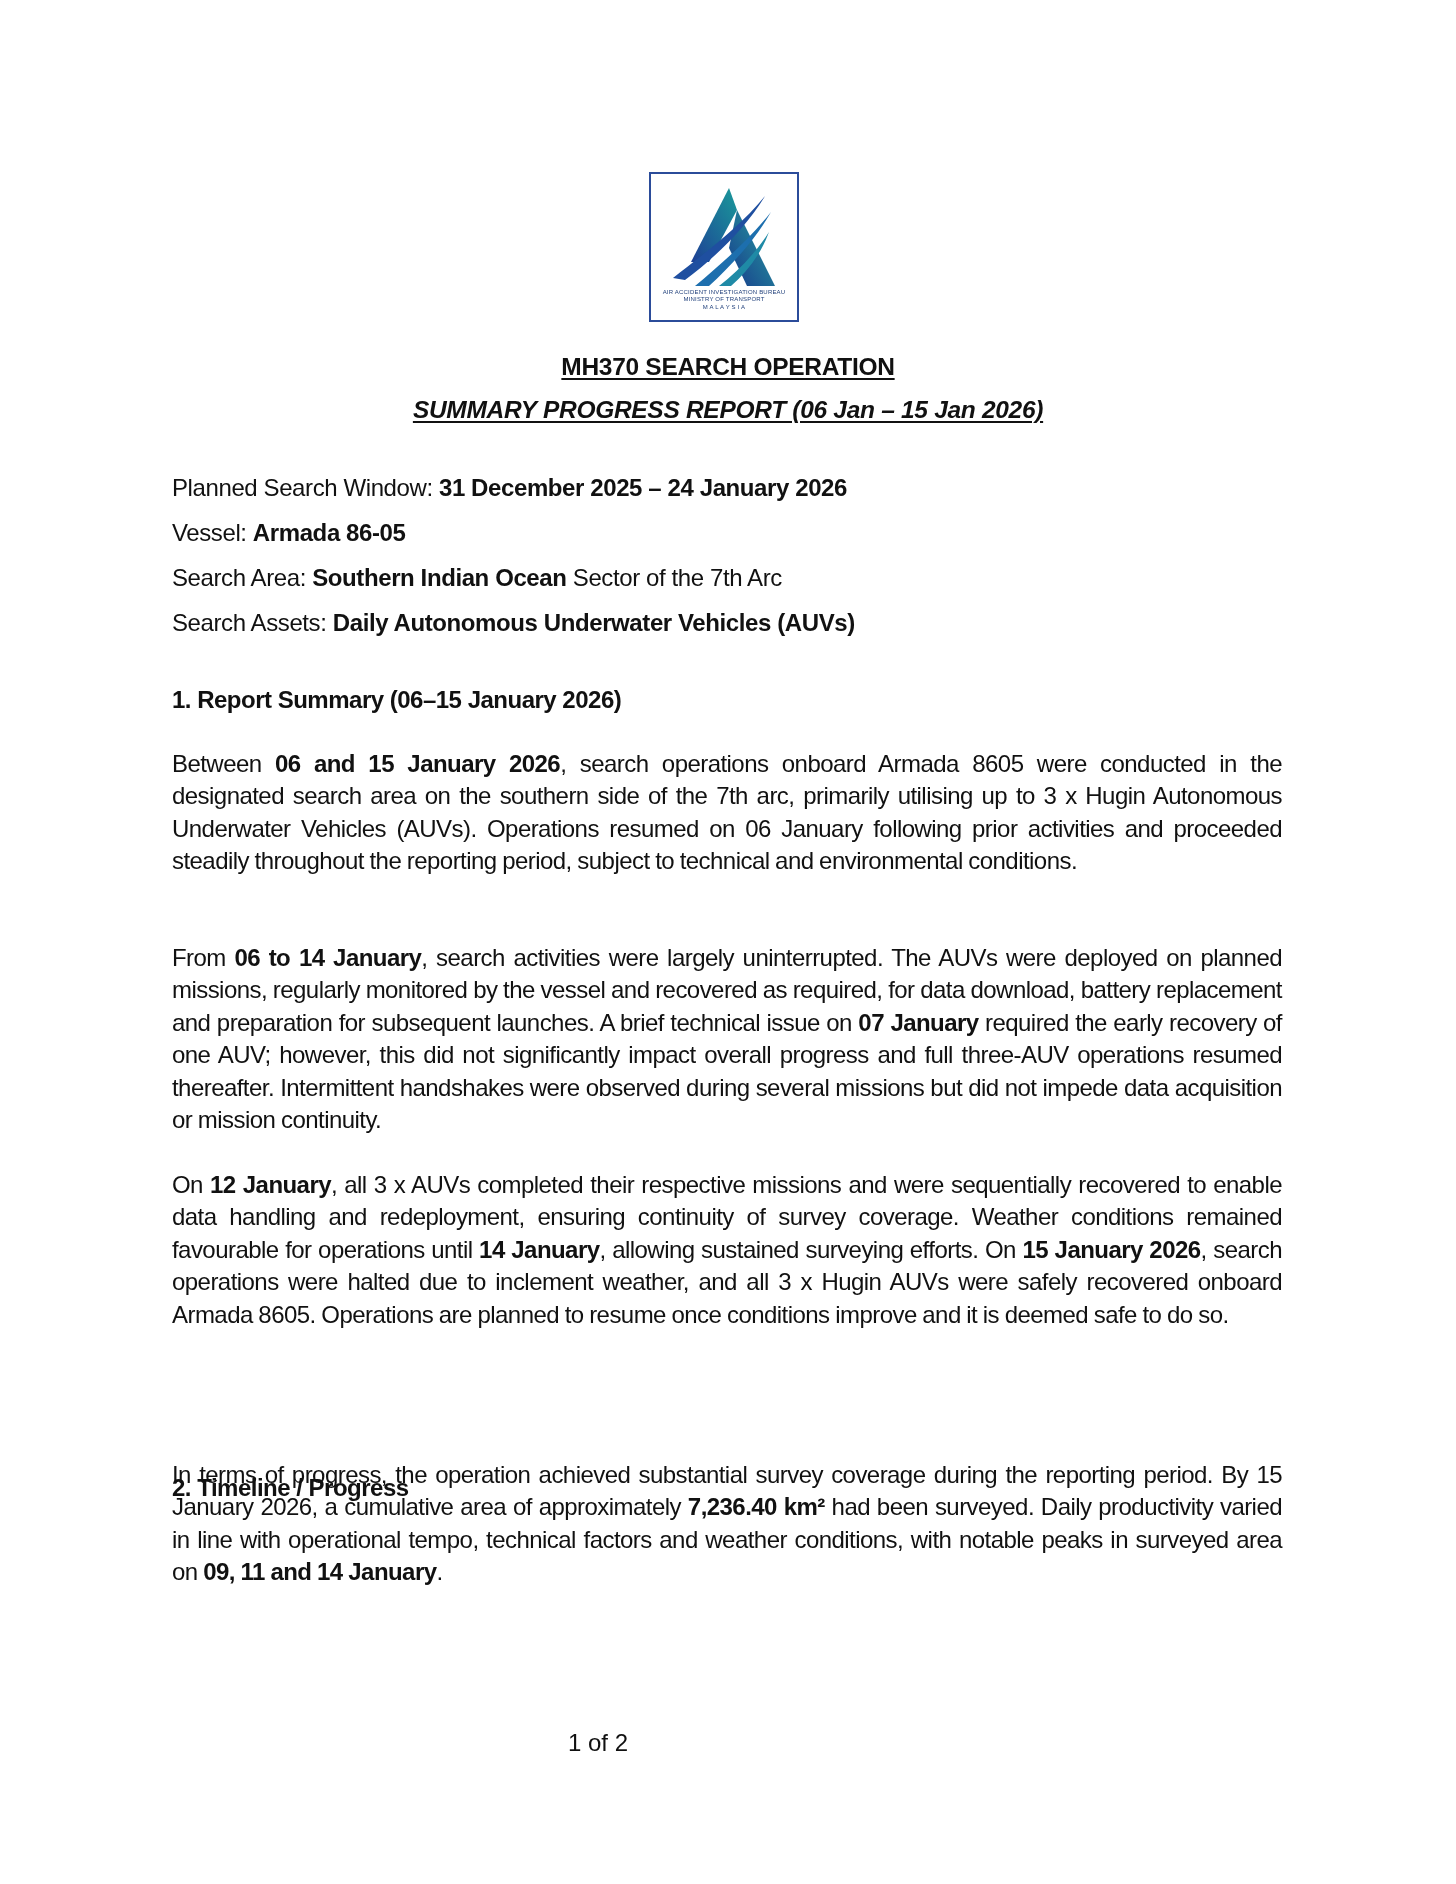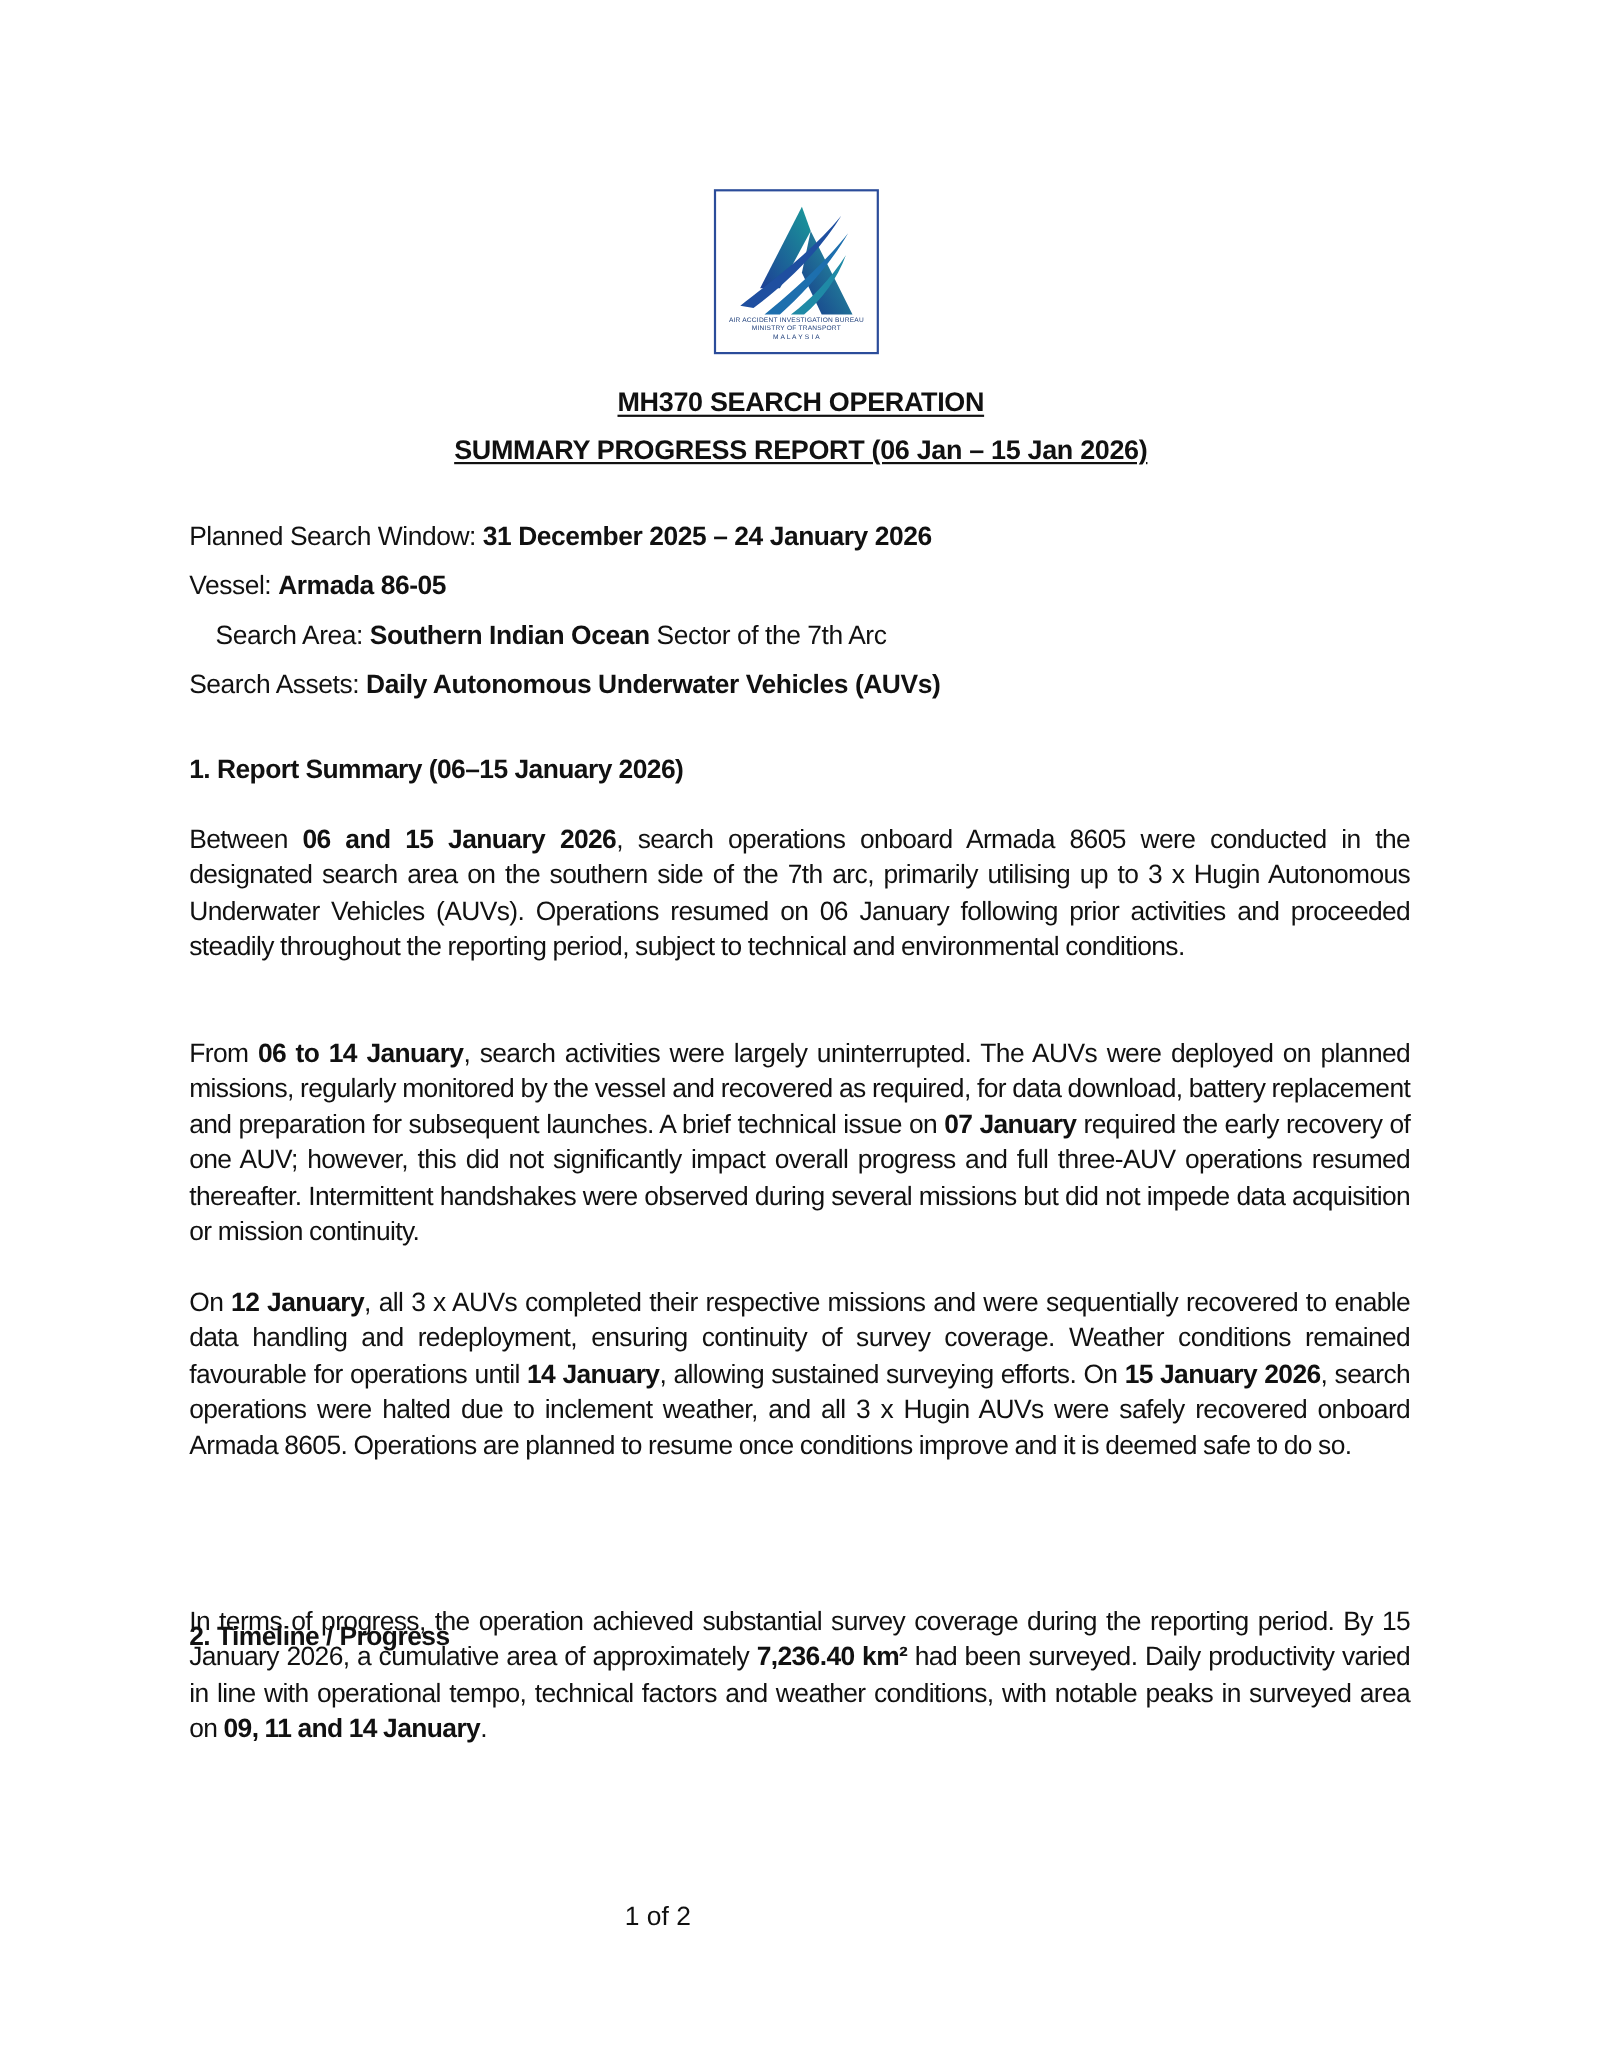--- a/index.html
+++ b/index.html
@@ -41,21 +41,21 @@
       width: 1456px;
       text-align: center;
       font-weight: bold;
       font-size: 24.5px;
       text-decoration: underline;
       text-decoration-thickness: 2px;
       text-underline-offset: 3px;
       letter-spacing: -0.3px;
     }
     .title.l1 { top: 353px; }
-    .title.l2 { top: 396px; }
+    .title.l2 { top: 396px; font-style: italic; }
     .meta-line {
       position: absolute;
       left: 172px;
       font-size: 24px;
       letter-spacing: -0.4px;
       white-space: nowrap;
     }
     .meta-line b { font-weight: bold; }
     .section-heading {
       position: absolute;
@@ -114,21 +114,21 @@
 
 <div class="title l1">MH370 SEARCH OPERATION</div>
 <div class="title l2">SUMMARY PROGRESS REPORT (06 Jan – 15 Jan 2026)</div>
 
 <div class="meta-line" style="top:474px;">
   <span>Planned Search Window: </span><b>31 December 2025 – 24 January 2026</b>
 </div>
 <div class="meta-line" style="top:519px;">
   <span>Vessel: </span><b>Armada 86-05</b>
 </div>
-<div class="meta-line" style="top:564px;margin-left:24px;">
+<div class="meta-line" style="top:564px;">
   <span>Search Area: </span><b>Southern Indian Ocean</b><span> Sector of the 7th Arc</span>
 </div>
 <div class="meta-line" style="top:609px;">
   <span>Search Assets: </span><b>Daily Autonomous Underwater Vehicles (AUVs)</b>
 </div>
 
 <div class="section-heading" style="top:686px;text-align:right;">1. Report Summary (06–15 January 2026)</div>
 <div class="para" style="top:748px;"><span>Between </span><b>06 and 15 January 2026</b><span>, search operations onboard Armada 8605 were conducted in the designated search area on the southern side of the 7th arc, primarily utilising up to 3 x Hugin Autonomous Underwater Vehicles (AUVs). Operations resumed on 06 January following prior activities and proceeded steadily throughout the reporting period, subject to technical and environmental conditions.</span></div>
 <div class="para" style="top:942px;"><span>From </span><b>06 to 14 January</b><span>, search activities were largely uninterrupted. The AUVs were deployed on planned missions, regularly monitored by the vessel and recovered as required, for data download, battery replacement and preparation for subsequent launches. A brief technical issue on </span><b>07 January</b><span> required the early recovery of one AUV; however, this did not significantly impact overall progress and full three-AUV operations resumed thereafter. Intermittent handshakes were observed during several missions but did not impede data acquisition or mission continuity.</span></div>
 <div class="para" style="top:1169px;"><span>On </span><b>12 January</b><span>, all 3 x AUVs completed their respective missions and were sequentially recovered to enable data handling and redeployment, ensuring continuity of survey coverage. Weather conditions remained favourable for operations until </span><b>14 January</b><span>, allowing sustained surveying efforts. On </span><b>15 January 2026</b><span>, search operations were halted due to inclement weather, and all 3 x Hugin AUVs were safely recovered onboard Armada 8605. Operations are planned to resume once conditions improve and it is deemed safe to do so.</span></div>

